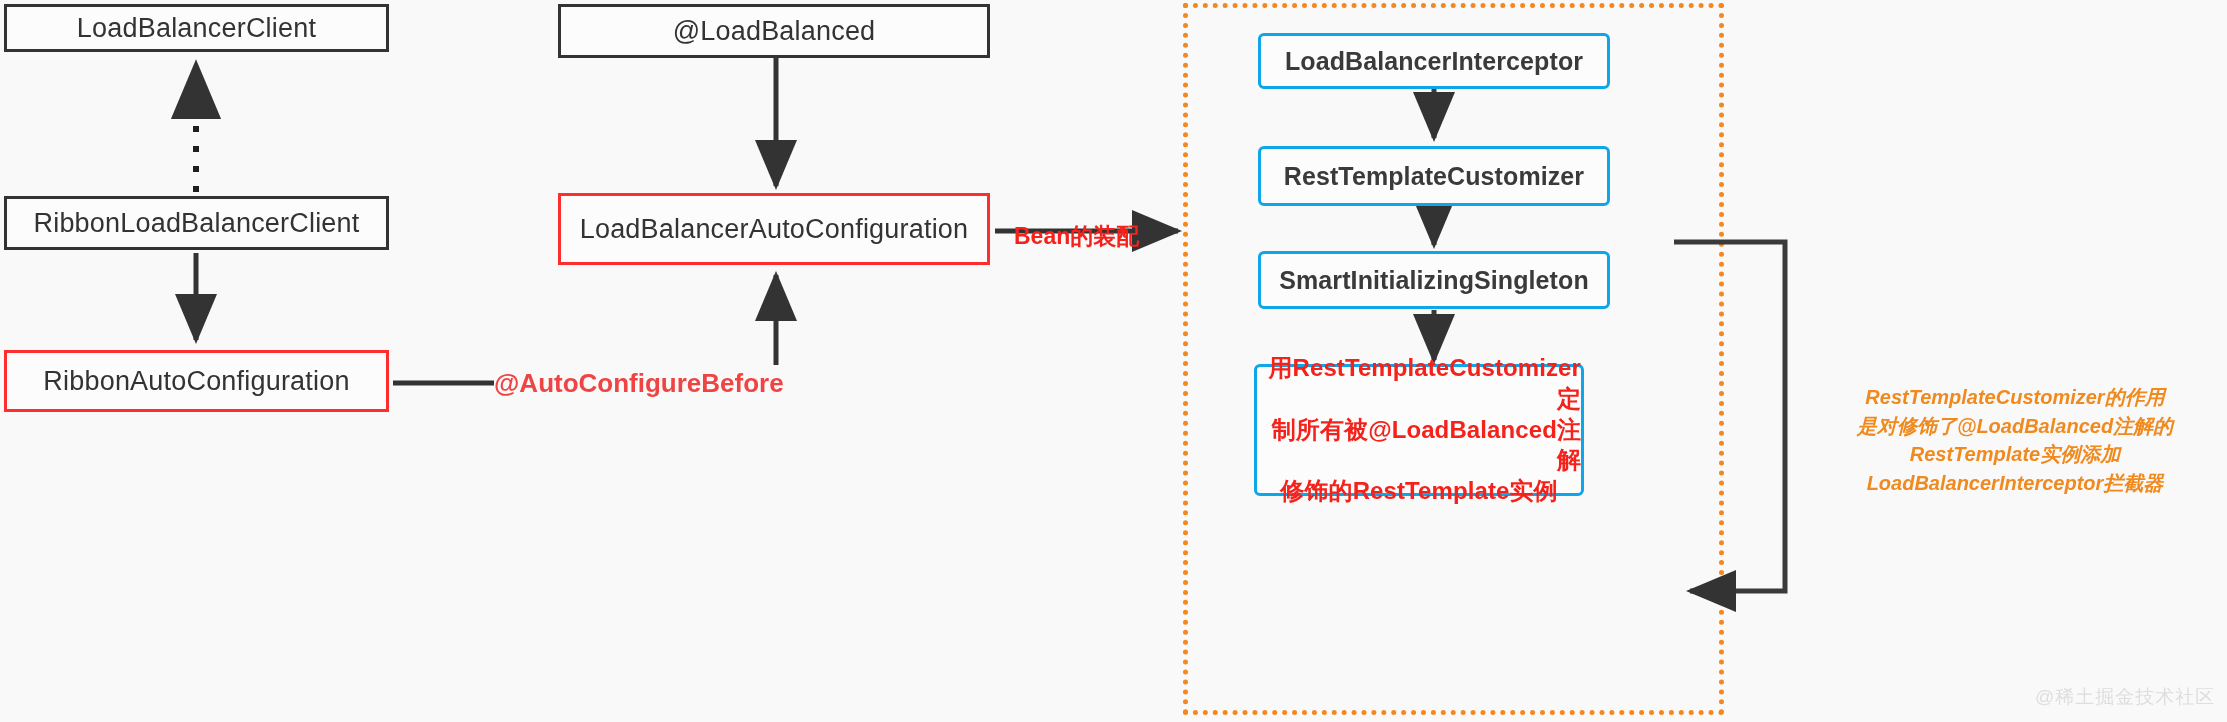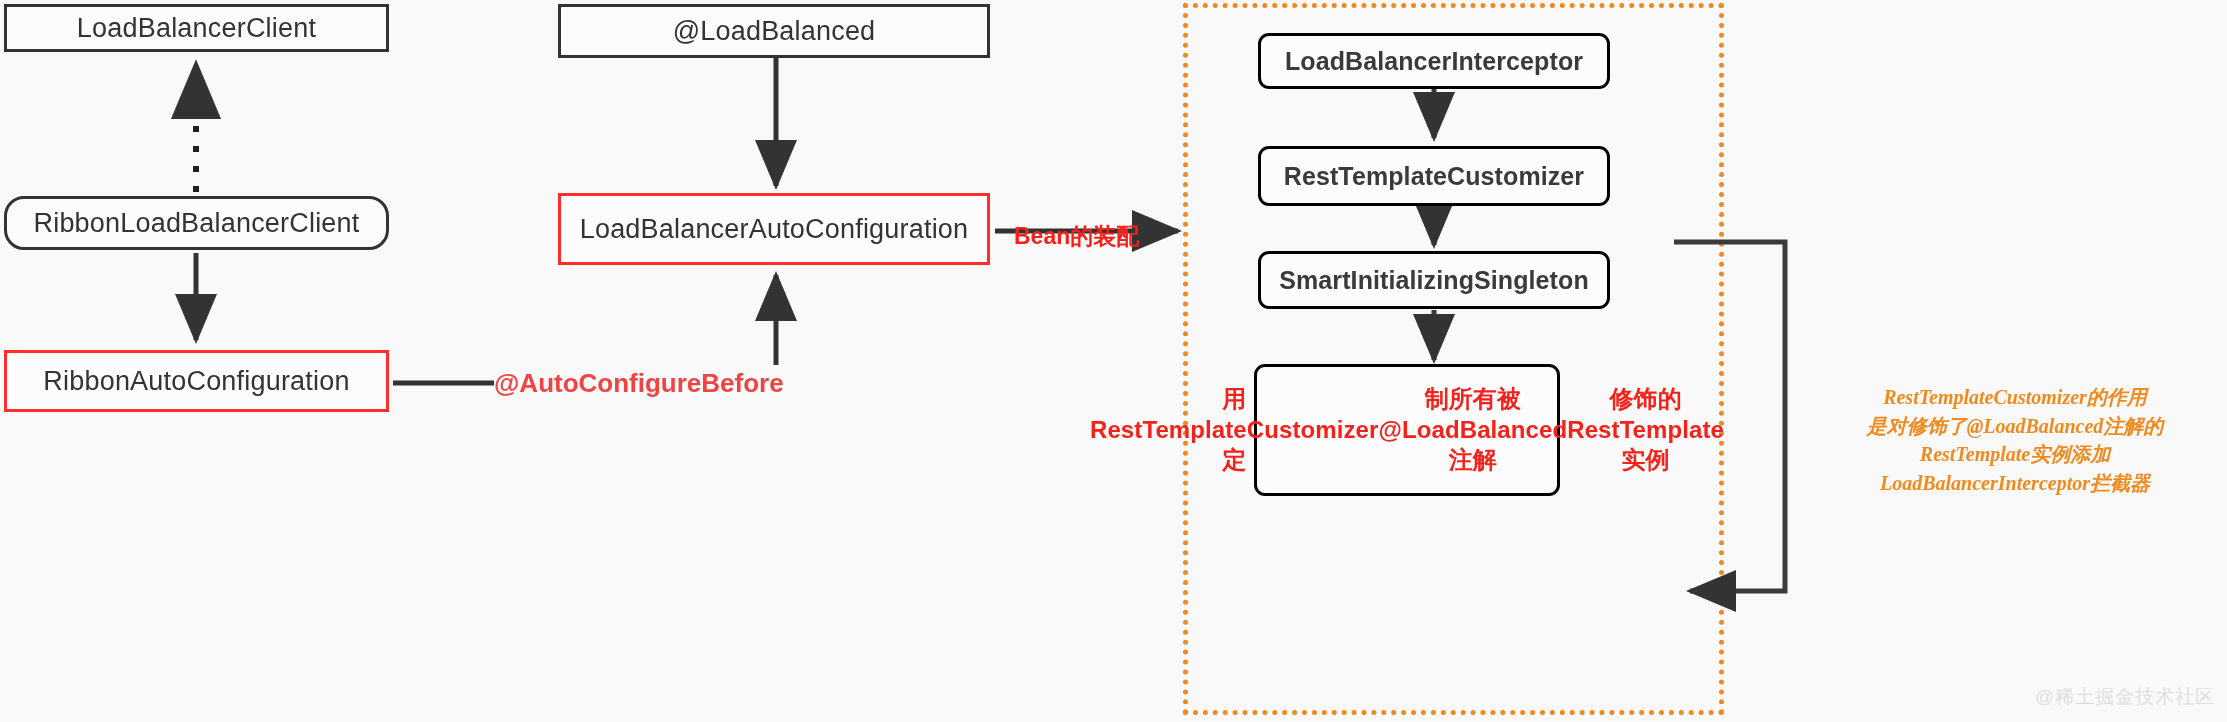--- a/index.html
+++ b/index.html
@@ -30,22 +30,22 @@
   .node.sq {              
     border: 3px solid #333333;
     font-size: 27px;
     font-weight: 400;
     letter-spacing: .2px;
   }
   .node.sq.red {
     border: 3px solid #ff2d2d;
   }
   .node.rounded {         
-    border: 3px solid #000000;
-    border-radius: 11px;
+    border: 3px solid #0ea5e9;
+    border-radius: 6px;
     font-size: 25px;
     font-weight: 700;
     color: #3a3a3a;
     letter-spacing: .1px;
   }
 
   
   .label {
     position: absolute;
     white-space: nowrap;
@@ -68,21 +68,20 @@
   }
   .orange-note {
     position: absolute;
     font-size: 20px;
     font-weight: 700;
     font-style: italic;
     color: #f08a1e;
     line-height: 1.42;
     text-align: center;
     white-space: pre-line;
-    font-family: Liberation Serif, serif;
   }
   .watermark {
     position: absolute;
     font-size: 19px;
     color: #dedede;
     letter-spacing: 1px;
     white-space: nowrap;
   }
 
   
@@ -156,21 +155,21 @@
 
     <g>
       <path d="M 1674,242 L 1785,242 L 1785,591 L 1690,591" fill="none" stroke="#3a3a3a" stroke-width="5" marker-end="url(#arrowDarkL)"></path>
     </g>
   </svg>
 
   <div class="node sq" style="left:4px; top:4px; width:385px; height:48px;">
     <span>LoadBalancerClient</span>
   </div>
 
-  <div class="node sq" style="left:4px; top:196px; width:385px; height:54px;border-radius:20px;">
+  <div class="node sq" style="left:4px; top:196px; width:385px; height:54px;">
     <span>RibbonLoadBalancerClient</span>
   </div>
 
   <div class="node sq red" style="left:4px; top:350px; width:385px; height:62px;">
     <span>RibbonAutoConfiguration</span>
   </div>
 
   <div class="label bold-dark" style="left:494px; top:368px;">
     <span>@AutoConfigureBefore</span>
   </div>
@@ -192,21 +191,21 @@
   </div>
 
   <div class="node rounded" style="left:1258px; top:146px; width:352px; height:60px;">
     <span>RestTemplateCustomizer</span>
   </div>
 
   <div class="node rounded" style="left:1258px; top:251px; width:352px; height:58px;">
     <span>SmartInitializingSingleton</span>
   </div>
 
-  <div class="node rounded" style="left:1254px; top:364px; width:306px; height:132px; ">
+  <div class="node rounded" style="left:1254px; top:364px; width:330px; height:132px; flex-direction:column;text-align:right;">
     <div class="redtext">用RestTemplateCustomizer定</div>
     <div class="redtext">制所有被@LoadBalanced注解</div>
     <div class="redtext">修饰的RestTemplate实例</div>
   </div>
 
   <div class="orange-note" style="left:1820px; top:355px; width:390px;">
     <span>RestTemplateCustomizer的作用
 是对修饰了@LoadBalanced注解的
 RestTemplate实例添加
 LoadBalancerInterceptor拦截器</span>

